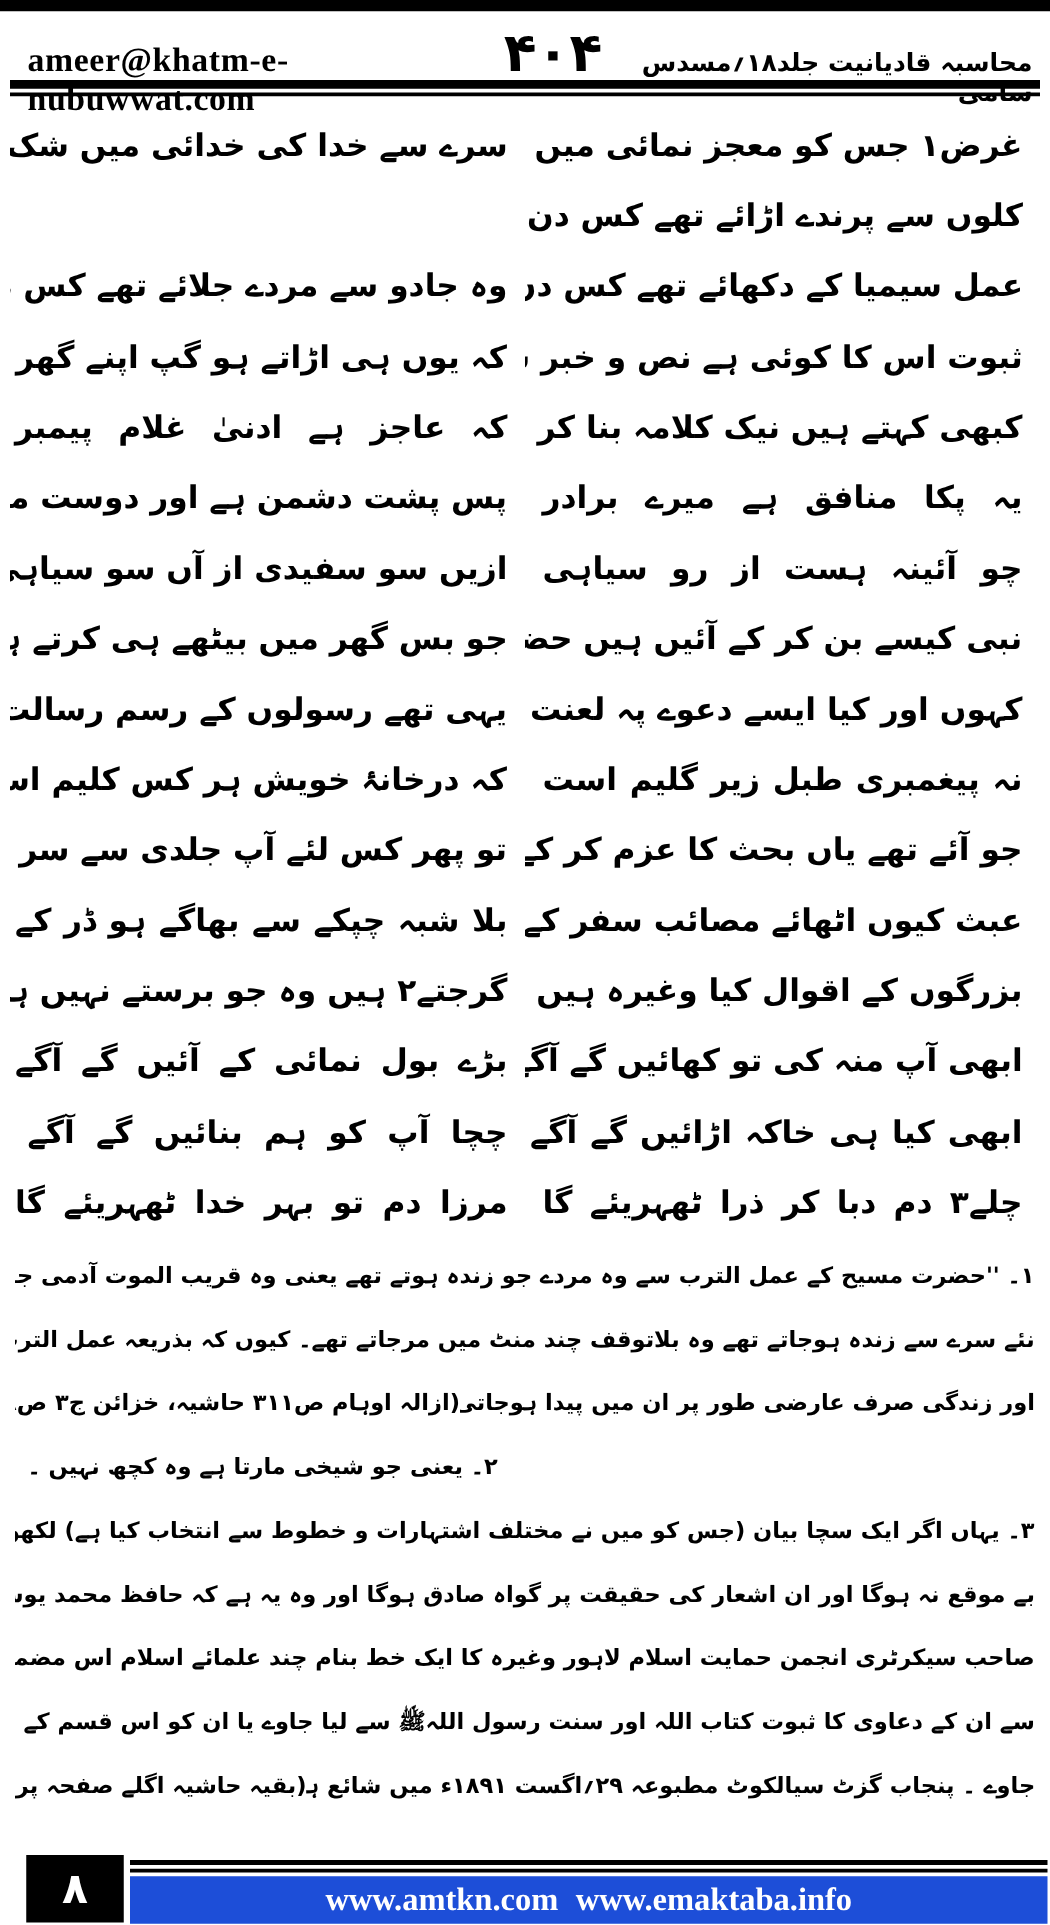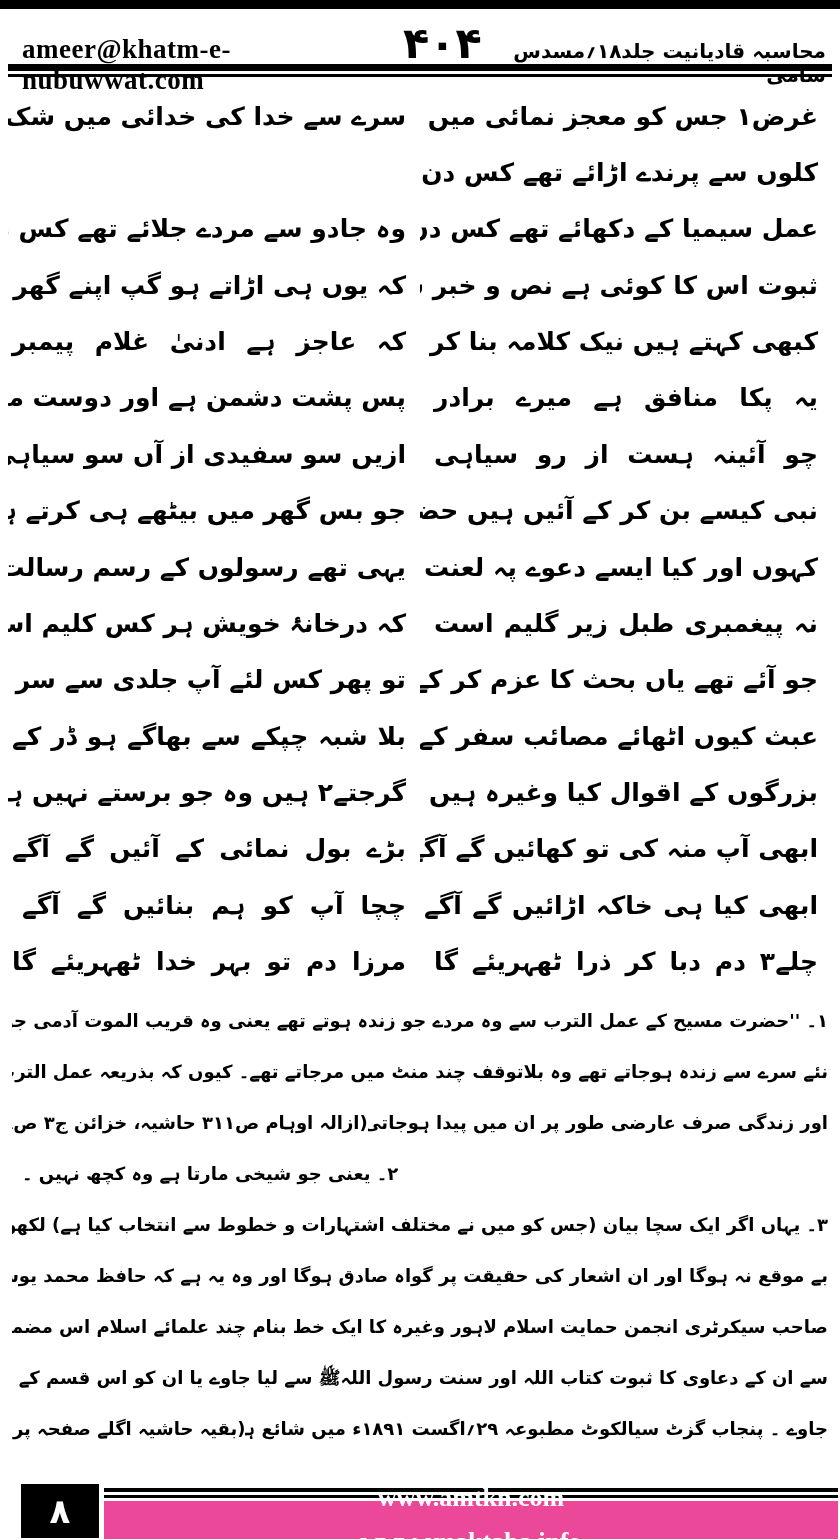--- a/index.html
+++ b/index.html
@@ -40,23 +40,23 @@
   .fn2-inner { display:inline-block; direction:rtl; }
 
   
   .footer { position:absolute; bottom:0; left:0; right:0; height:66px; }
   .page-num-box { position:absolute; left:21px; top:10px; width:78px; height:54px; background:#000;
                   color:#fff; display:flex; align-items:center; justify-content:center;
                   font-size:34px; font-weight:bold; }
   .footer-right { position:absolute; left:104px; right:2px; top:14px; }
   .f-rule1 { height:4px; background:#000; margin-bottom:3px; }
   .f-rule2 { height:3px; background:#000; margin-bottom:3px; }
-  .url-bar { height:38px; background:#ec4899; color:#fff; display:flex; align-items:center;
+  .url-bar { height:38px; background:#1d4ed8; color:#fff; display:flex; align-items:center;
              justify-content:center; gap:14px;
-             font-family:"Liberation Serif", serif; font-weight:bold; font-size:26px; direction:ltr;flex-direction:column; }
+             font-family:"Liberation Serif", serif; font-weight:bold; font-size:26px; direction:ltr; }
 </style>
 </head>
 <body>
 
 <div class="page">
 
   <div class="top-bar"></div>
 
   <div class="header">
     <span class="header-email">ameer@khatm-e-nubuwwat.com</span>

